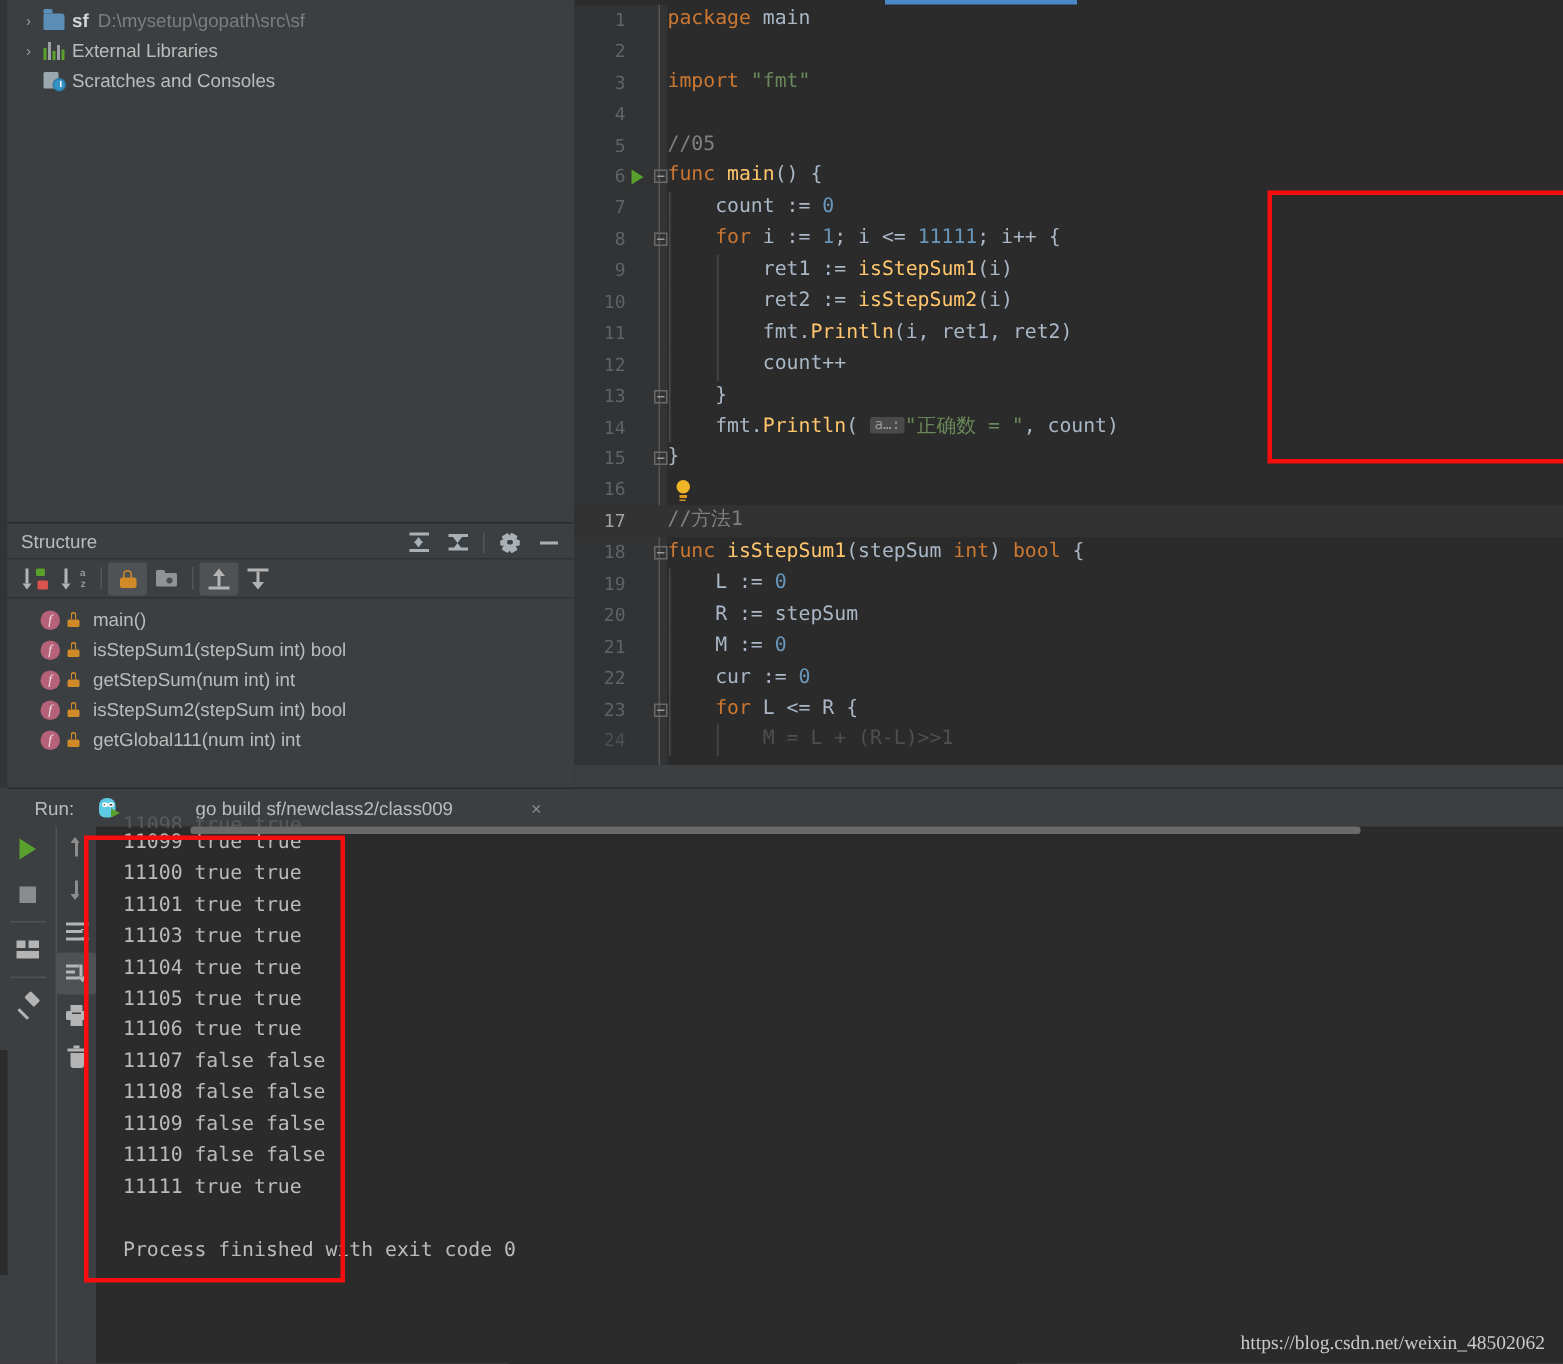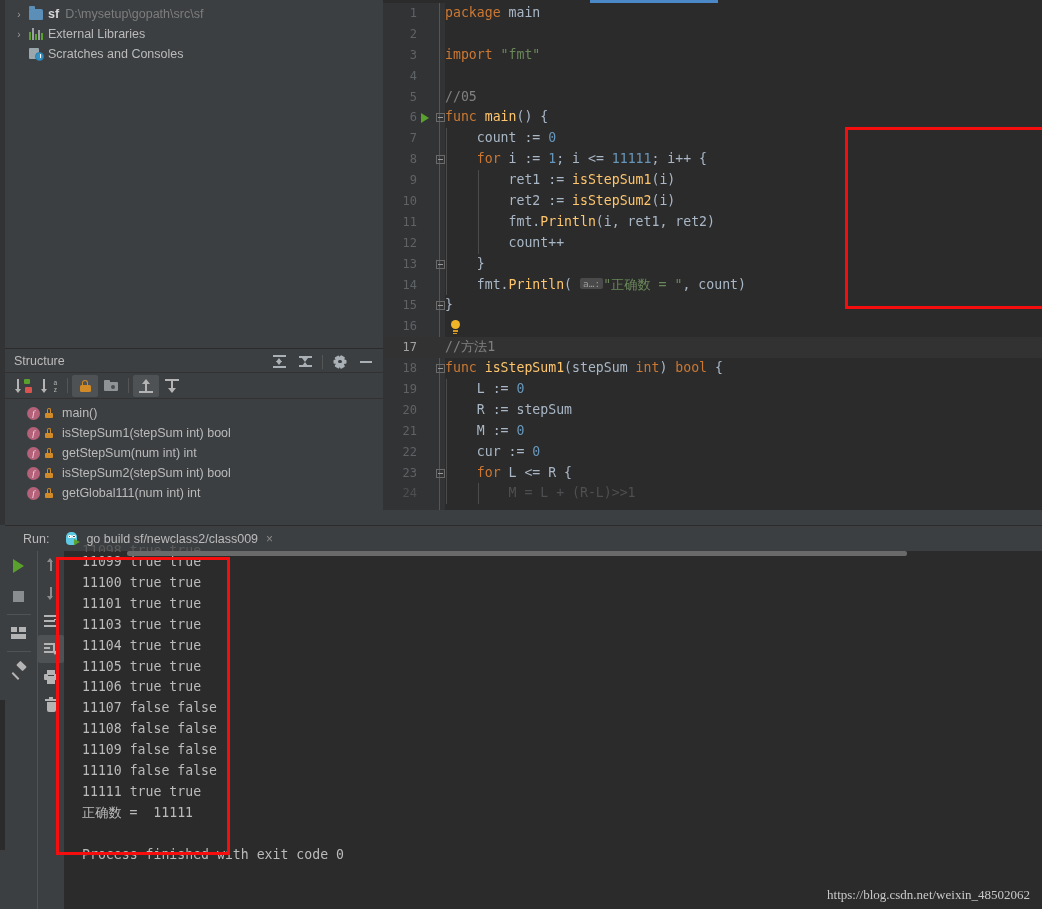--- a/index.html
+++ b/index.html
@@ -186,21 +186,21 @@
   .inlay {
     display:inline-block; background:#4a4a4a; color:#9b9b9b; font-size:9.5px;
     border-radius:2px; padding:0 3px; line-height:11px; vertical-align:1.5px;
     font-family:"DejaVu Sans Mono", monospace;
   }
 
   
   #run-panel { position:absolute; left:0; top:525px; width:1042px; height:384px; background:#3c3f41; }
   #run-header { position:relative; height:26px; border-top:1px solid #2b2b2b; display:flex; align-items:center;padding-left:12px; }
   #run-label { margin-left:11px; font-size:12.5px; color:#bbbbbb; }
-  #run-tab { display:flex; align-items:center; margin-left:16px; height:26px; }
+  #run-tab { display:flex; align-items:center; margin-left:16px; height:26px;gap:44px; }
   .ic-gopher { position:relative; width:14px; height:14px; }
   .ic-gopher .bd { position:absolute; left:1px; top:0; width:11px; height:13px; background:#5dc9e2; border-radius:5px 5px 4px 4px; }
   .ic-gopher .e1, .ic-gopher .e2 { position:absolute; top:3px; width:3.6px; height:3.6px; border-radius:50%; background:#fff; }
   .ic-gopher .e1 { left:2.6px; } .ic-gopher .e2 { left:6.8px; }
   .ic-gopher .p1 { position:absolute; left:3.4px; top:4px; width:1.6px; height:1.6px; border-radius:50%; background:#333; }
   .ic-gopher .p2 { position:absolute; left:7.6px; top:4px; width:1.6px; height:1.6px; border-radius:50%; background:#333; }
   .ic-gopher .pg { position:absolute; right:-1px; bottom:1px; width:0;height:0;border-left:6px solid #5aa02c;border-top:3.5px solid transparent;border-bottom:3.5px solid transparent; }
   #run-tab-name { margin-left:7px; font-size:12.5px; color:#bbbbbb; }
   #run-tab-close { margin-left:8px; color:#8a8a8a; font-size:12px; }
 
@@ -707,21 +707,20 @@
           <div class="con-line">11101 true true</div>
           <div class="con-line">11103 true true</div>
           <div class="con-line">11104 true true</div>
           <div class="con-line">11105 true true</div>
           <div class="con-line">11106 true true</div>
           <div class="con-line">11107 false false</div>
           <div class="con-line">11108 false false</div>
           <div class="con-line">11109 false false</div>
           <div class="con-line">11110 false false</div>
           <div class="con-line">11111 true true</div>
-          <div class="con-line">正确数 =  11111</div>
           <div class="con-line"> </div>
           <div class="con-line">Process finished with exit code 0</div>
         </div>
     </div>
   </div>
 
   <div id="left-strip-bottom"></div>
   <div id="console-left-dark"></div>
   <div id="console-redbox" style="border-color: rgb(246, 14, 14);"></div>
   <div id="watermark">https://blog.csdn.net/weixin_48502062</div>

